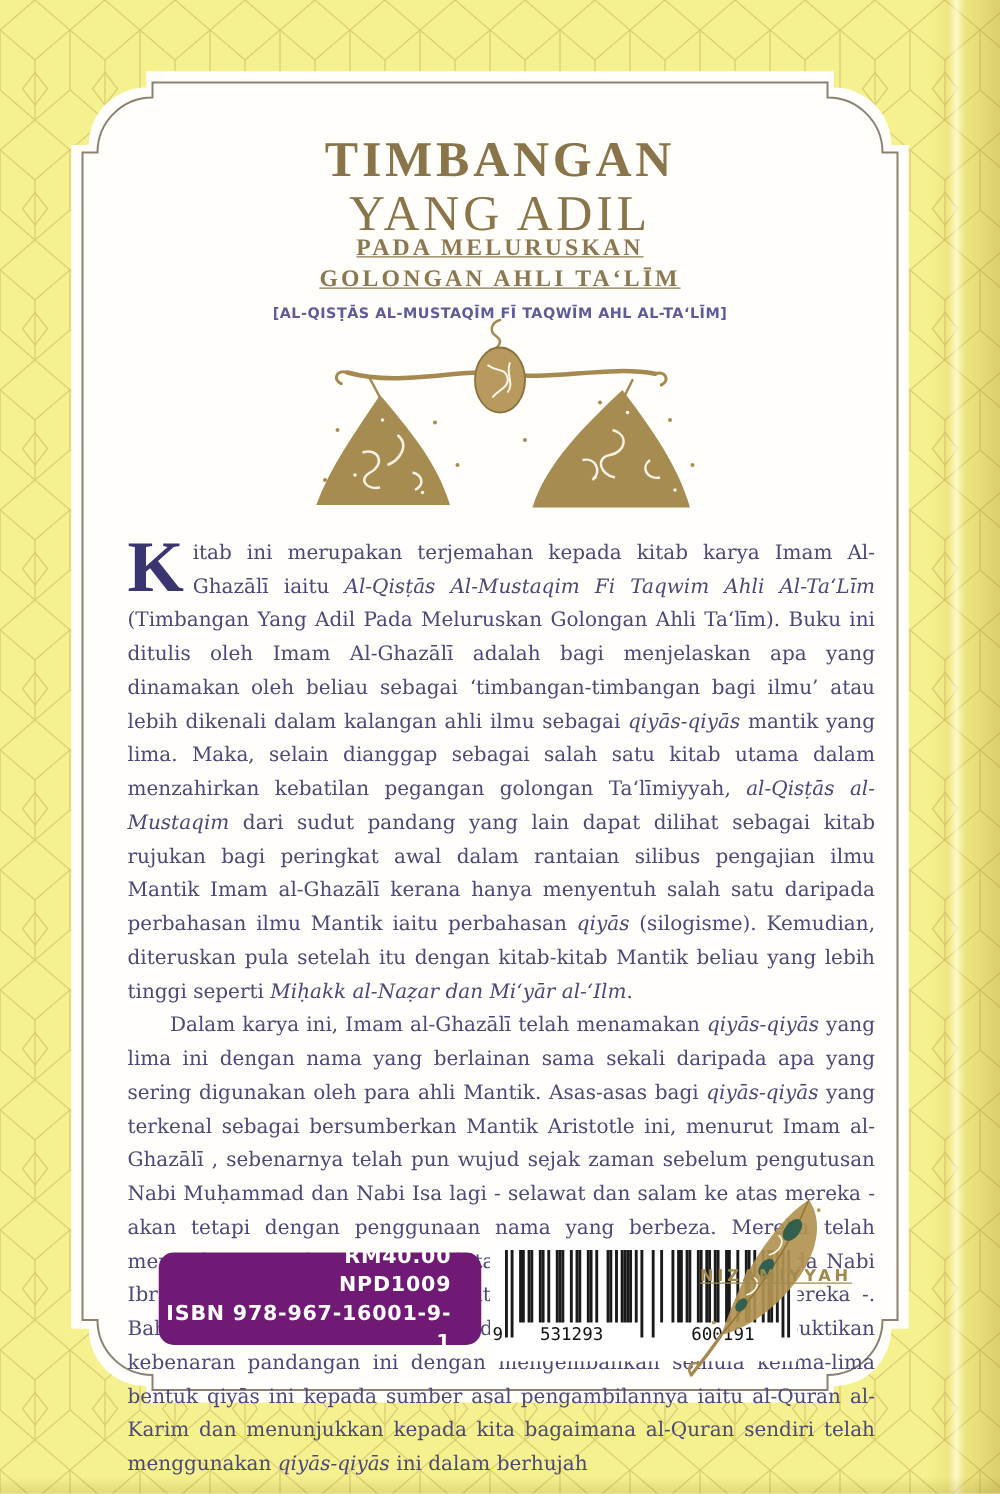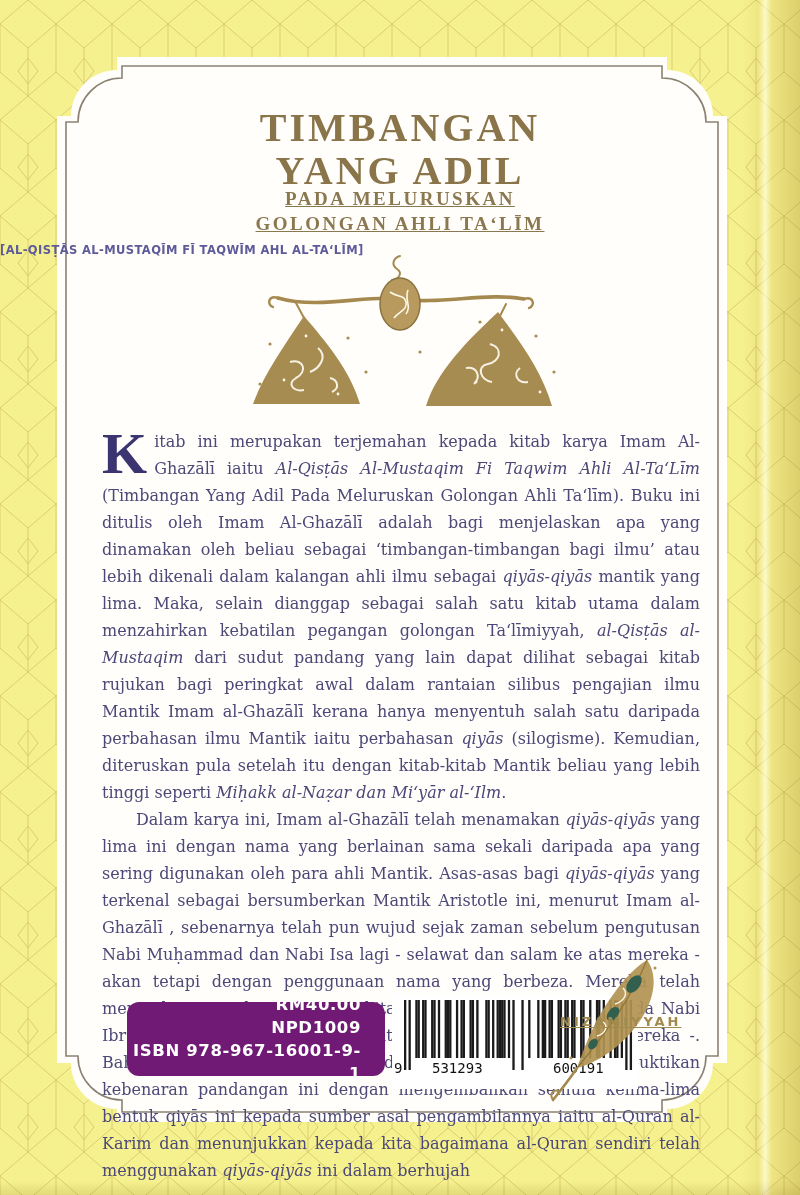--- a/index.html
+++ b/index.html
@@ -34,21 +34,21 @@
     width:800px;text-align:center;color:#8a744a;
     font-family:"Liberation Serif","DejaVu Serif",serif;
     font-size:40px;line-height:44px;letter-spacing:3px;font-weight:500;
   }
   .subtitle{
     width:800px;text-align:center;color:#8b7850;
     font-family:"Liberation Serif","DejaVu Serif",serif;
     font-size:19px;line-height:25px;letter-spacing:2.5px;font-weight:bold;text-decoration:underline;
   }
   .translit{
-    width:800px;color:#5d5b99;
+    width:800px;text-align:center;color:#5d5b99;
     font-family:"DejaVu Sans","Liberation Sans",sans-serif;
     font-size:11.5px;letter-spacing:.4px;font-weight:bold;
   }
   
   #synopsis{
     position:absolute;left:102px;top:428px;width:598px;
     color:#4c4878;font-size:16px;line-height:27px;text-align:justify;
   }
   #synopsis .it{font-style:italic;}
   #dropcap{
@@ -110,21 +110,21 @@
   <div id="edge-bottom"></div>
 
   <svg id="panel-svg" width="800" height="1195">
     <path fill="#fffefa" d="M117,57 H667 V70 A46,46 0 0 1 713,116 L727,116 V1063 H713 A46,46 0 0 1 667,1109 V1122 H117 V1109 A46,46 0 0 1 71,1063 H57 V116 H71 A46,46 0 0 1 117,70 Z"></path>
     <path fill="none" stroke="#8b8173" stroke-width="1.6" d="M122,66 H662 V78 A44,44 0 0 1 706,122 L718,122 V1056 H706 A44,44 0 0 1 662,1100 V1112 H122 V1100 A44,44 0 0 1 78,1056 H66 V122 H78 A44,44 0 0 1 122,78 Z"></path>
   </svg>
 
   <div id="content">
 
     <div class="abs title" style="top:106px;font-weight:bold;">TIMBANGAN</div>
-    <div class="abs title" style="top:149px;font-weight:bold;">YANG ADIL</div>
+    <div class="abs title" style="top:149px;">YANG ADIL</div>
     <div class="abs subtitle" style="top:186px;">PADA MELURUSKAN</div>
     <div class="abs subtitle" style="top:211px;">GOLONGAN AHLI TA‘LĪM</div>
     <div class="abs translit" style="top:243px;">[AL-QISṬĀS AL-MUSTAQĪM FĪ TAQWĪM AHL AL-TA‘LĪM]</div>
 
     <svg class="abs" style="left:240px;top:252px;" width="320" height="165" viewBox="0 0 320 165">
       <g stroke="#a5894e" fill="none" stroke-linecap="round">
         <path d="M160,4 c-7,2 -9,9 -3,13 c6,4 2,10 -5,11" stroke-width="2"></path>
         <path d="M38,46 C80,58 128,42 160,47 C198,53 248,40 284,47" stroke-width="3.6"></path>
         <path d="M38,46 c-9,-3 -12,6 -5,9" stroke-width="2.4"></path>
         <path d="M284,47 c9,-3 12,6 5,9" stroke-width="2.4"></path>

